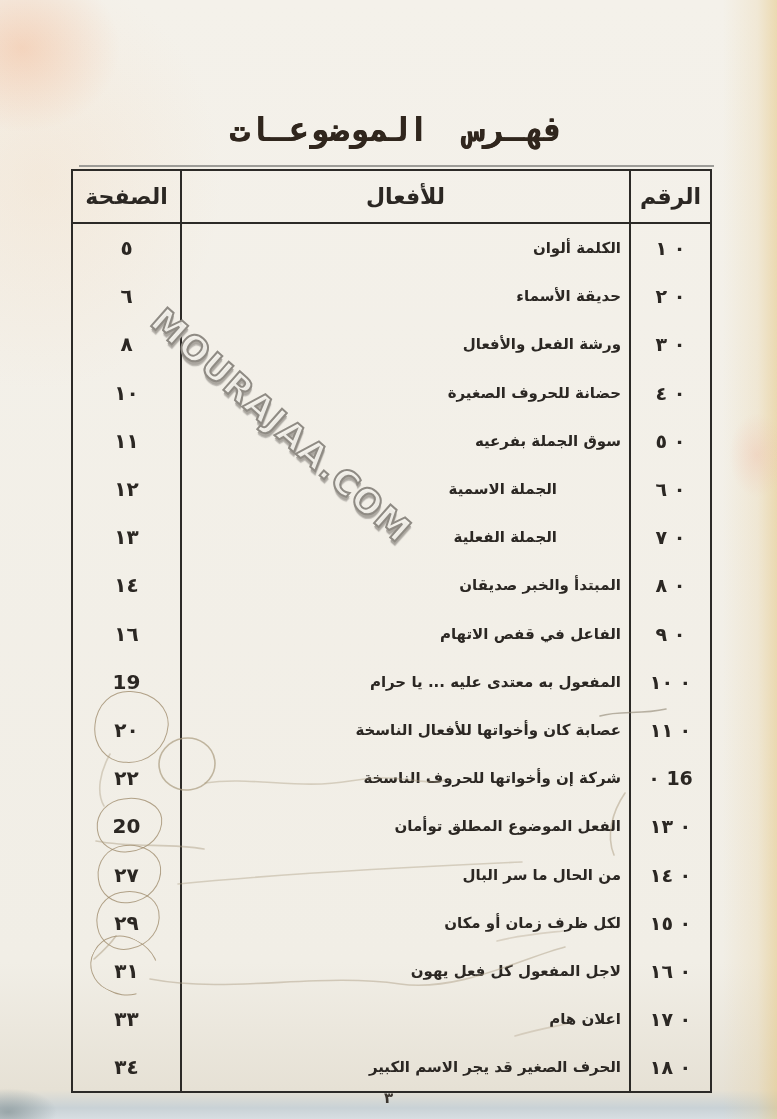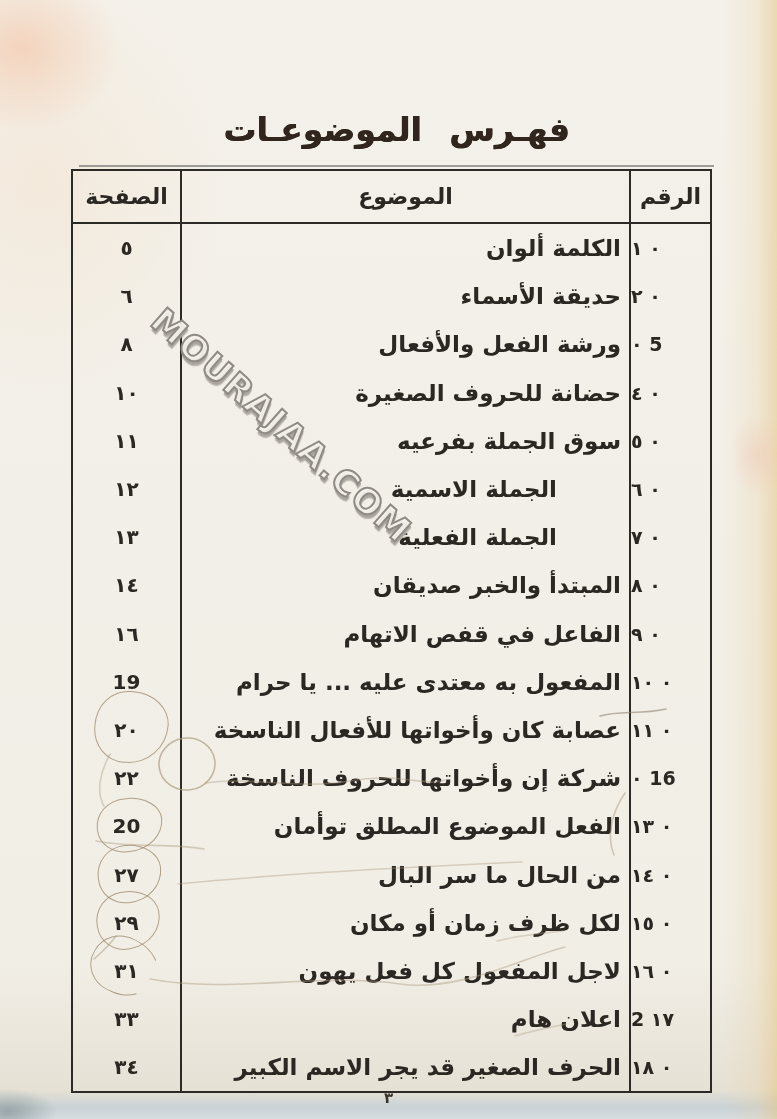--- a/index.html
+++ b/index.html
@@ -11,34 +11,35 @@
       radial-gradient(260px 300px at 40px 180px, rgba(242,214,184,.28), rgba(242,214,184,0) 70%),
       radial-gradient(40px 60px at 757px 455px, rgba(240,185,165,.35), rgba(240,185,165,0) 70%),
       radial-gradient(70px 34px at 8px 1112px, rgba(110,126,128,.55), rgba(110,126,128,0) 70%),
       linear-gradient(270deg, rgba(228,198,130,.55) 0%, rgba(230,205,150,.25) 2.5%, rgba(230,205,150,0) 7%),
       linear-gradient(180deg,#f4f1ea 0%,#f1eee6 86%,#e6e1d5 97.4%,#c9d2d6 99%,#d7dee2 100%);
   }
   .title{
     position:absolute;top:88px;left:16px;right:0;text-align:center;
     font-size:33px;font-weight:bold;color:#30261d;word-spacing:16px;letter-spacing:.5px;
     text-shadow:.6px 0 currentColor;
+    font-family:Liberation Mono, monospace;
   }
   .top-rule{position:absolute;left:79px;top:165px;width:635px;height:1.5px;background:#8d8d8a;opacity:.85;}
   table.toc{
     position:absolute;right:65px;left:65px;top:169px;width:633px;direction:rtl;
     border-collapse:collapse;table-layout:fixed;border:2.5px solid #2c2a27;z-index:1;
   }
   .toc th,.toc td{padding:0;margin:10px;vertical-align:middle;font-weight:bold;color:#2b2723;}
   .toc thead th{height:51px;border-bottom:2.5px solid #2c2a27;font-size:22px;text-align:center;}
   .toc tbody td{height:48.2px;}
   .c-num{width:79px;border-left:2px solid #2c2a27;}
   .c-topic{width:447px;}
   .c-page{width:107px;border-right:2px solid #2c2a27;}
-  td.c-num{direction:ltr;text-align:left;font-size:19px;letter-spacing:3px;}
-  td.c-topic{text-align:right;padding:0 8px 0 4px;font-size:23px;}
+  td.c-num{direction:ltr;text-align:center;font-size:19px;letter-spacing:3px;}
+  td.c-topic{text-align:right;padding:0 8px 0 4px;font-size:15px;}
   tr.indent td.c-topic{padding-right:72px;}
   td.c-page{text-align:center;font-size:20px;position:relative;}
   .pencil-circle{
     position:absolute;left:50%;top:50%;width:62px;height:56px;
     transform:translate(-46%,-52%) rotate(-6deg);
     border:1.7px solid rgba(155,135,103,.75);
     border-radius:47% 53% 56% 44% / 52% 46% 58% 48%;
     pointer-events:none;
   }
   .r11 .pencil-circle{width:72px;height:70px;transform:translate(-44%,-54%) rotate(4deg);}
@@ -61,21 +62,21 @@
 <div class="page">
 
   <h1 class="title">فهـرس الموضوعـات</h1>
 
   <div class="top-rule"></div>
 
   <table class="toc">
     <thead>
       <tr>
         <th class="c-num">الرقم</th>
-        <th class="c-topic">الموضوع</th>
+        <th class="c-topic">للأفعال</th>
         <th class="c-page">الصفحة</th>
       </tr>
     </thead>
     <tbody>
 
         <tr class="r1">
           <td class="c-num">٠ ١</td>
           <td class="c-topic">الكلمة ألوان</td>
           <td class="c-page">
             <span>٥</span>
@@ -86,21 +87,21 @@
         <tr class="r2">
           <td class="c-num">٠ ٢</td>
           <td class="c-topic">حديقة الأسماء</td>
           <td class="c-page">
             <span>٦</span>
             
           </td>
         </tr>
 
         <tr class="r3">
-          <td class="c-num">٠ 5</td>
+          <td class="c-num">٠ ٣</td>
           <td class="c-topic">ورشة الفعل والأفعال</td>
           <td class="c-page">
             <span>٨</span>
             
           </td>
         </tr>
 
         <tr class="r4">
           <td class="c-num">٠ ٤</td>
           <td class="c-topic">حضانة للحروف الصغيرة</td>
@@ -212,21 +213,21 @@
         <tr class="r16 circled">
           <td class="c-num">٠ ١٦</td>
           <td class="c-topic">لاجل المفعول كل فعل يهون</td>
           <td class="c-page">
             <span>٣١</span>
             <span class="pencil-circle"></span>
           </td>
         </tr>
 
         <tr class="r17">
-          <td class="c-num">2 ١٧</td>
+          <td class="c-num">٠ ١٧</td>
           <td class="c-topic">اعلان هام</td>
           <td class="c-page">
             <span>٣٣</span>
             
           </td>
         </tr>
 
         <tr class="r18">
           <td class="c-num">٠ ١٨</td>
           <td class="c-topic">الحرف الصغير قد يجر الاسم الكبير</td>

